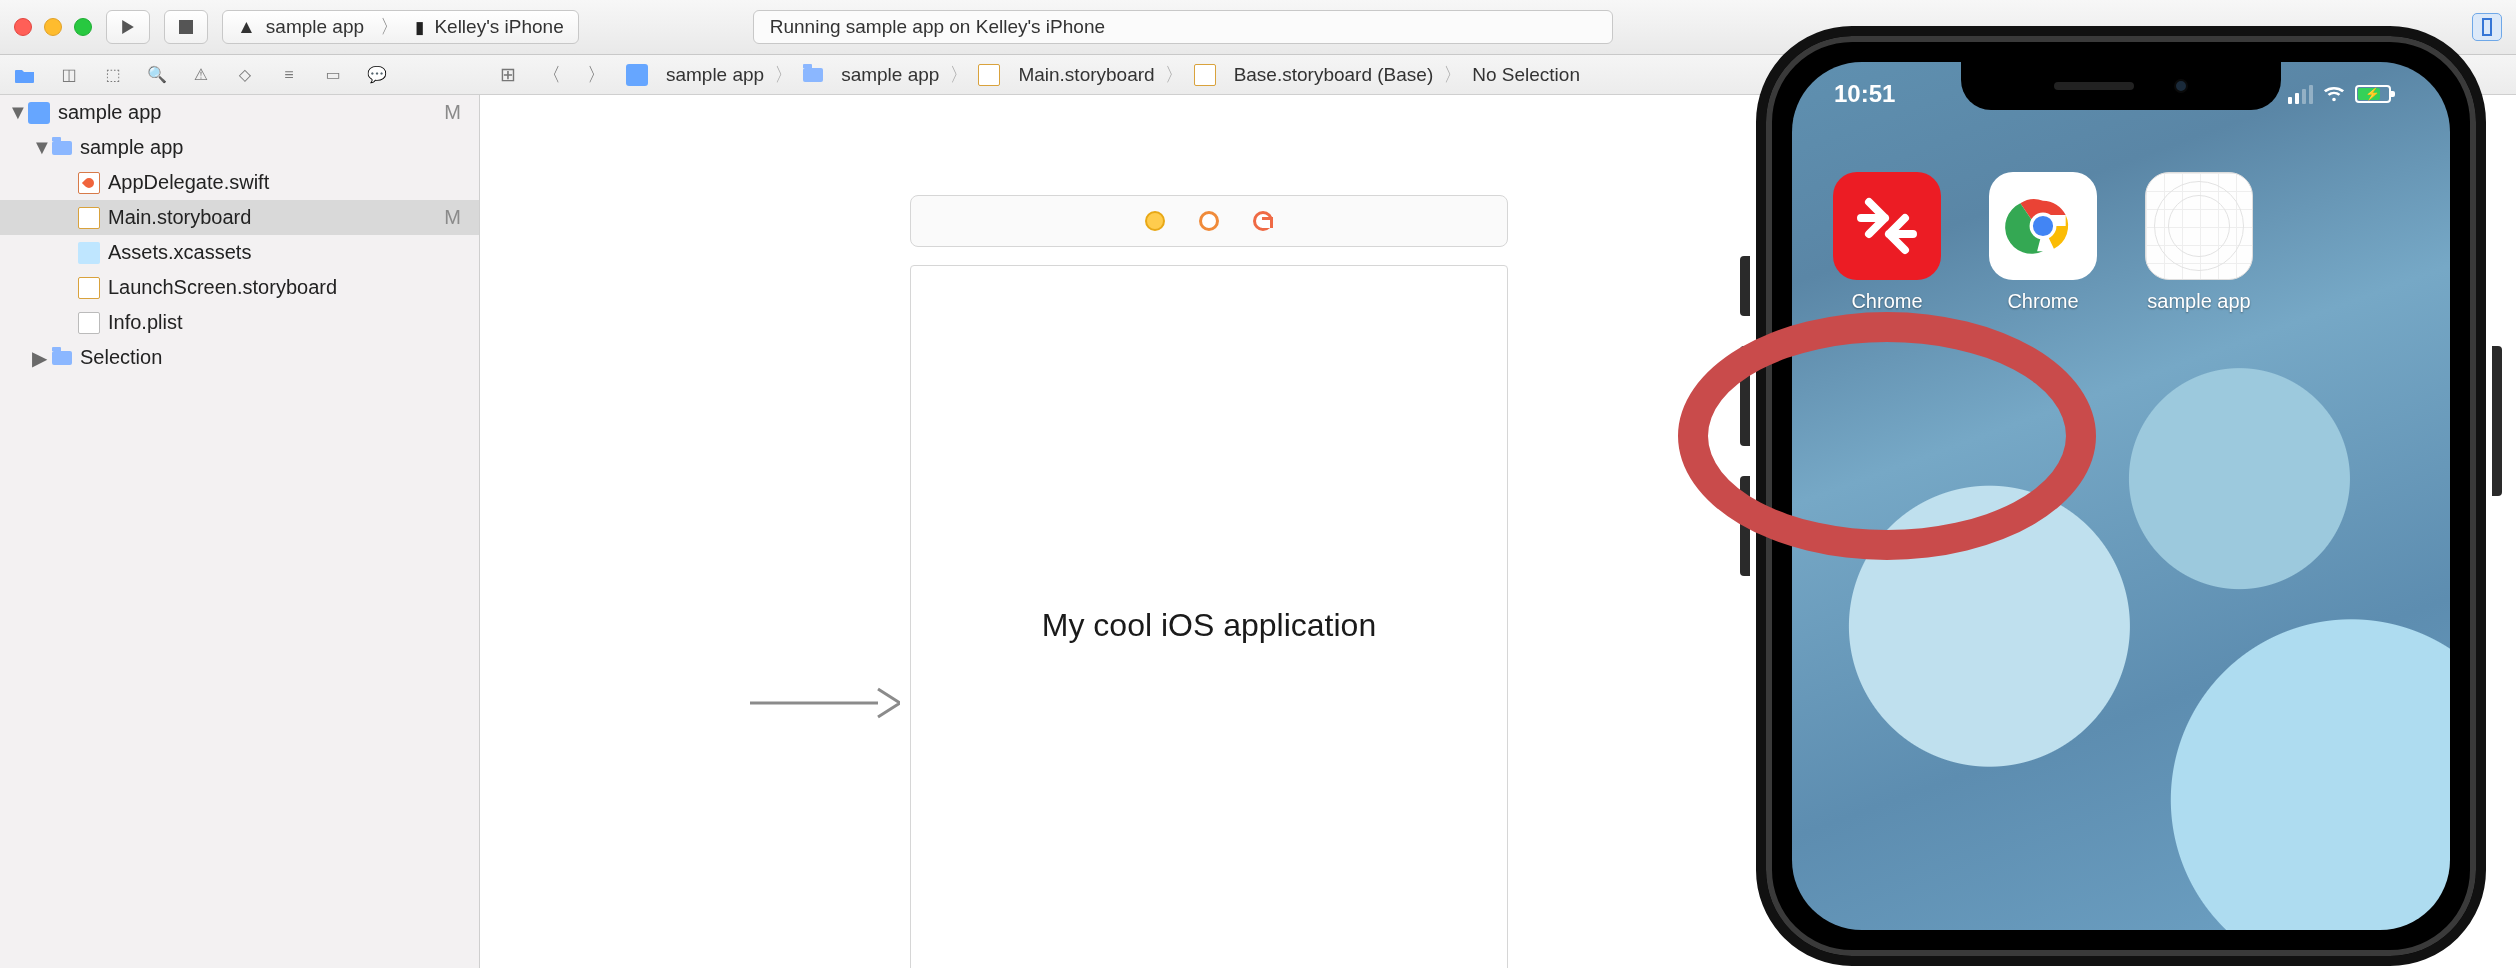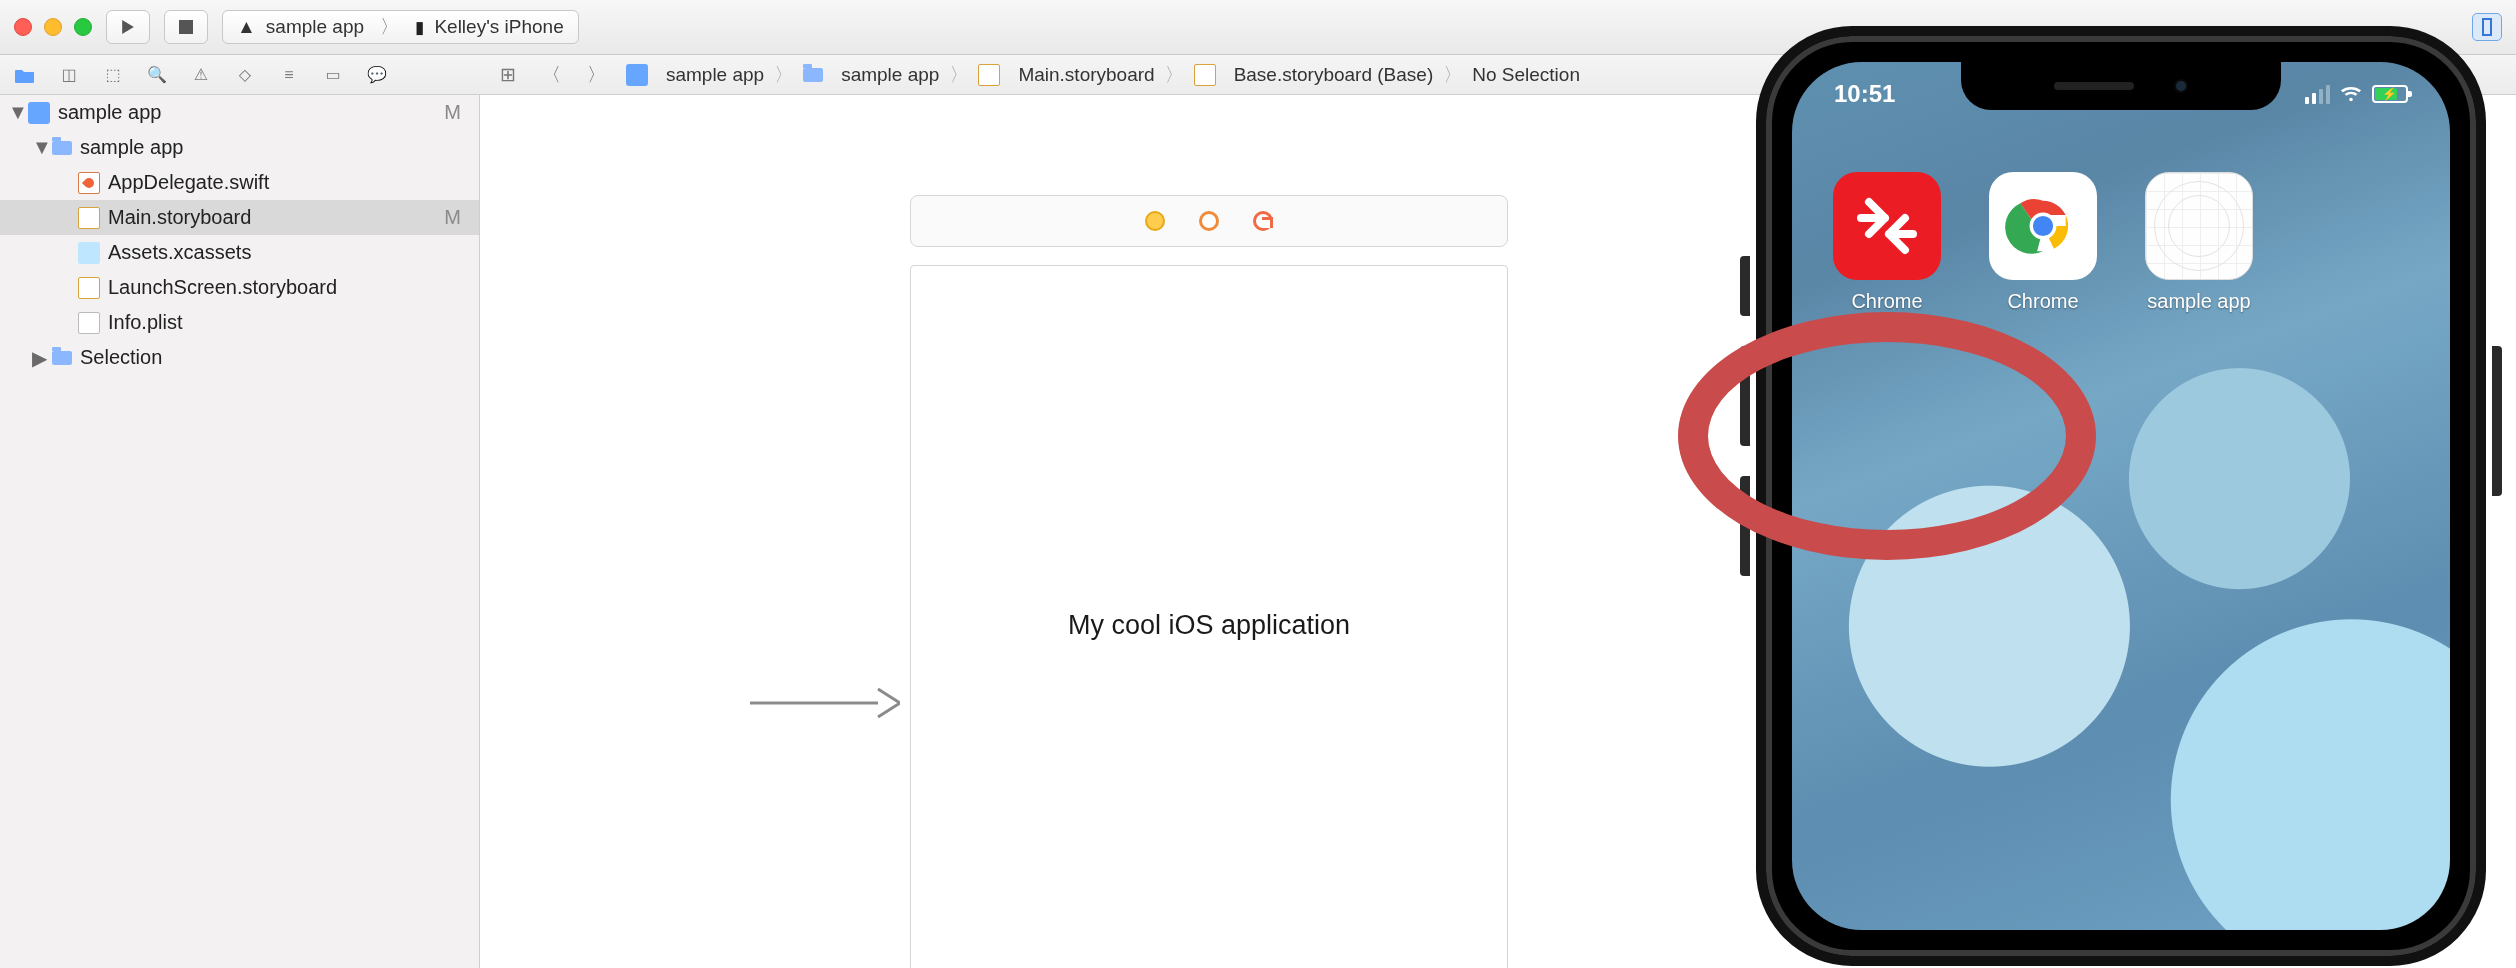--- a/index.html
+++ b/index.html
@@ -89,21 +89,21 @@
 }
 .vc-top .dot{width:20px;height:20px;border-radius:50%;}
 .dot.y{background:#ffcc4d;border:2px solid #e8a816;}
 .dot.o{background:#fff;border:3px solid #f08b3a;}
 .dot.r{background:#fff;border:3px solid #ef6a45;position:relative;}
 .dot.r::after{content:"";position:absolute;right:-3px;top:3px;width:8px;height:8px;border:3px solid #ef6a45;border-left:none;border-bottom:none;background:#fff;}
 .vc-body{
   margin-top:18px;height:720px;border:1px solid #d6d6d6;border-radius:4px;background:#fff;
   display:flex;align-items:center;justify-content:center;
 }
-.label-text{font-size:27px;color:#1a1a1a;text-align:center;}
+.label-text{font-size:32px;color:#1a1a1a;text-align:center;}
 
 .big-arrow{
   position:absolute;left:270px;top:588px;width:150px;height:40px;pointer-events:none;
 }
 .big-arrow svg{width:100%;height:100%;}
 
 
 .phone{
   position:absolute;right:30px;top:26px;width:730px;height:940px;
 }
@@ -123,21 +123,21 @@
              linear-gradient(160deg,#5f90b0 0%, #5a86a6 20%, #76a8c6 40%, #5d8db0 70%, #6ea2c4 100%);
 }
 .notch{
   position:absolute;top:0;left:50%;transform:translateX(-50%);
   width:320px;height:48px;background:#000;border-radius:0 0 30px 30px;
   display:flex;align-items:center;justify-content:center;gap:40px;
 }
 .speaker{width:80px;height:8px;background:#222;border-radius:4px;}
 .cam{width:14px;height:14px;background:#1a2a3a;border-radius:50%;border:2px solid #0a0a0a;}
 .status-row{
-  position:absolute;top:14px;left:0;right:0;height:36px;display:flex;justify-content:space-between;
+  position:absolute;top:14px;left:0;right:17px;height:36px;display:flex;justify-content:space-between;
   padding:0 42px;color:#fff;font-size:24px;font-weight:600;align-items:center;
 }
 .status-right{display:flex;align-items:center;gap:10px;}
 .sig-bars{display:flex;gap:3px;align-items:flex-end;}
 .sig-bars span{width:4px;background:#fff;border-radius:1px;}
 .sig-bars span:nth-child(1){height:7px;}
 .sig-bars span:nth-child(2){height:11px;}
 .sig-bars span:nth-child(3){height:15px;opacity:.35;}
 .sig-bars span:nth-child(4){height:19px;opacity:.35;}
 .wifi{width:22px;height:22px;}
@@ -192,20 +192,23 @@
     <svg viewBox="0 0 10 10">
         <rect width="10" height="10"></rect>
       </svg>
   </div>
   <div class="scheme">
     <span>▲</span>
     <span>sample app</span>
     <span class="div">〉</span>
     <span style="color:#222;font-size:17px;">▮</span>
     <span>Kelley's iPhone</span>
+  </div>
+  <div class="statusbar">
+    <span>Running sample app on Kelley's iPhone</span>
   </div>
   <div class="right-toggles">
     <div class="toggle-box active">
         <span></span>
       </div>
   </div>
 </div>
 
 <div class="navbar">
   <div class="nav-left">

